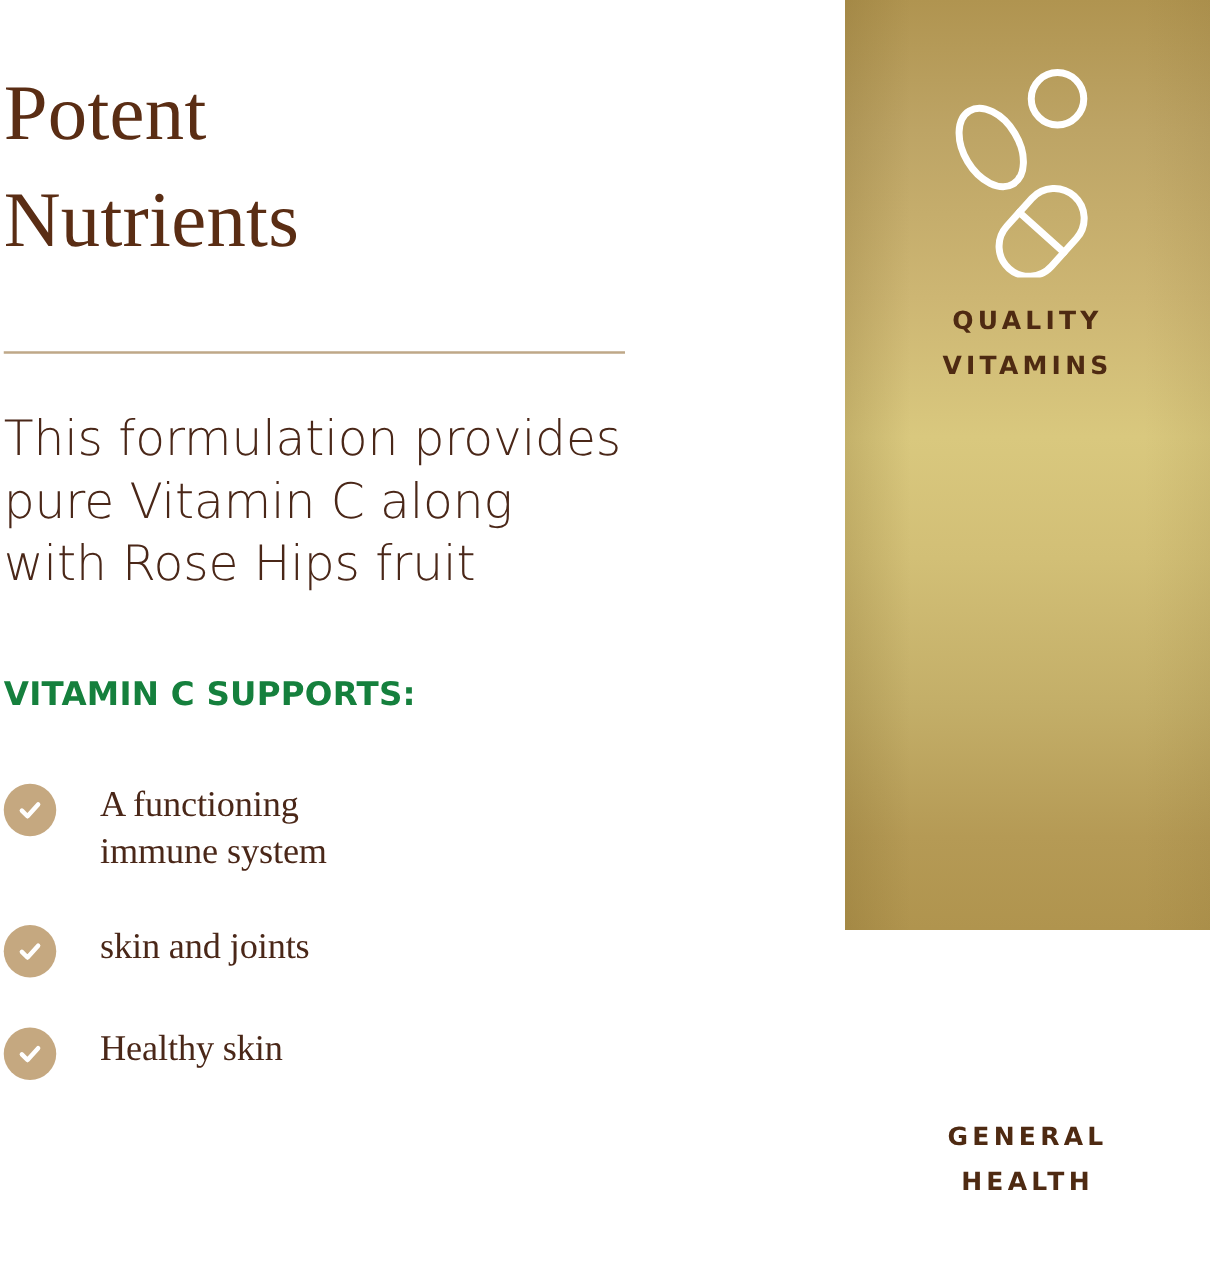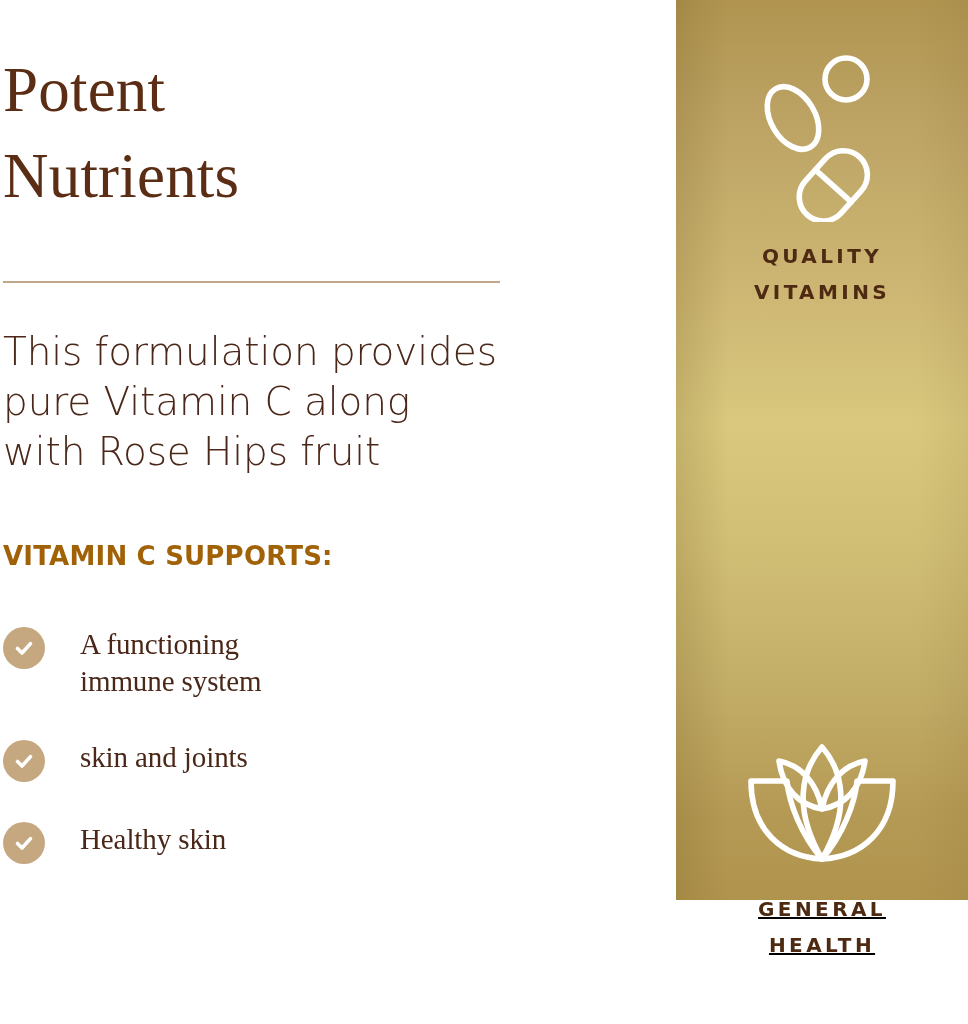--- a/index.html
+++ b/index.html
@@ -79,21 +79,21 @@
   }
 
   .supports-title {
     position: absolute;
     left: 3px;
     top: 541px;
     font-family: "DejaVu Sans", "Liberation Sans", sans-serif;
     font-weight: 700;
     font-size: 26px;
     letter-spacing: 0.2px;
-    color: #a16207;
+    color: #15803d;
     margin: 0;
     white-space: nowrap;
   }
 
   .benefits {
     position: absolute;
     left: 3px;
     top: 624px;
     width: 640px;
     list-style: none;
@@ -132,21 +132,21 @@
   .benefit-text .b-line {
     display: block;
     white-space: nowrap;
   }
 
   
   .gold-panel {
     position: relative;
     flex: 0 0 292px;
     width: 292px;
-    height: 900px;
+    height: 744px;
     background:
       linear-gradient(to right,
         rgba(120,95,35,0.22) 0%,
         rgba(255,255,255,0.00) 18%,
         rgba(255,255,255,0.00) 82%,
         rgba(120,95,35,0.10) 100%),
       linear-gradient(to bottom,
         #b09450 0%,
         #bda465 14%,
         #cdb673 32%,
@@ -164,21 +164,21 @@
   .feature {
     position: absolute;
     left: 0;
     width: 292px;
     display: flex;
     flex-direction: column;
     align-items: center;
   }
   .feature-1 { top: 52px; }
   .feature-2 { top: 398px; }
-  .feature-3 { top: 735px; text-decoration: underline; }
+  .feature-3 { top: 735px; }
 
   .feature-icon {
     height: 170px;
     display: flex;
     align-items: center;
     justify-content: center;
   }
   .feature-icon.icon-shield { height: 160px; }
   .feature-icon.icon-lotus  { height: 140px; }
 

